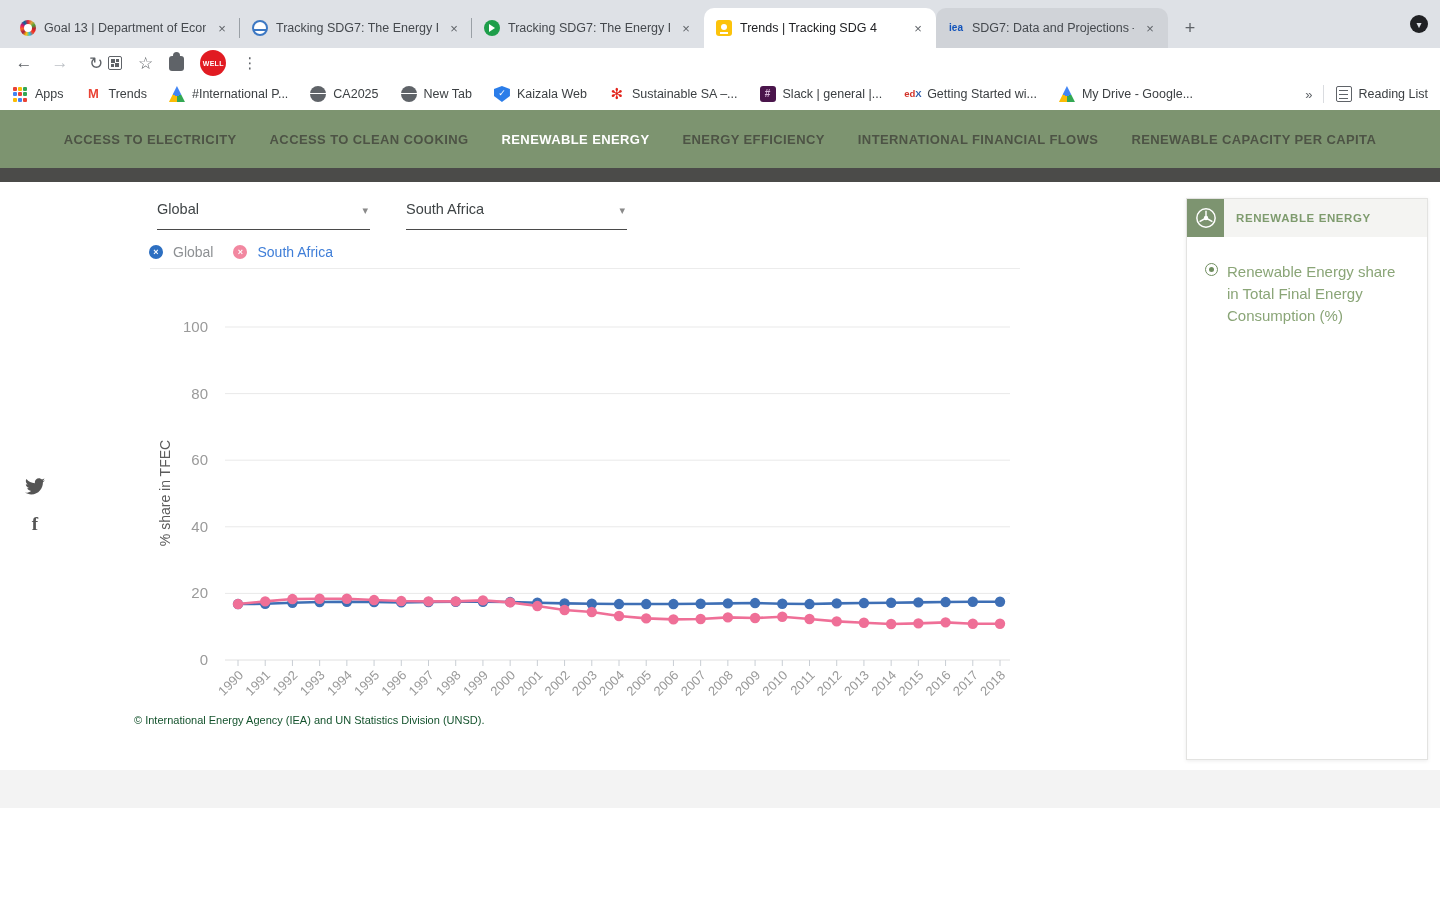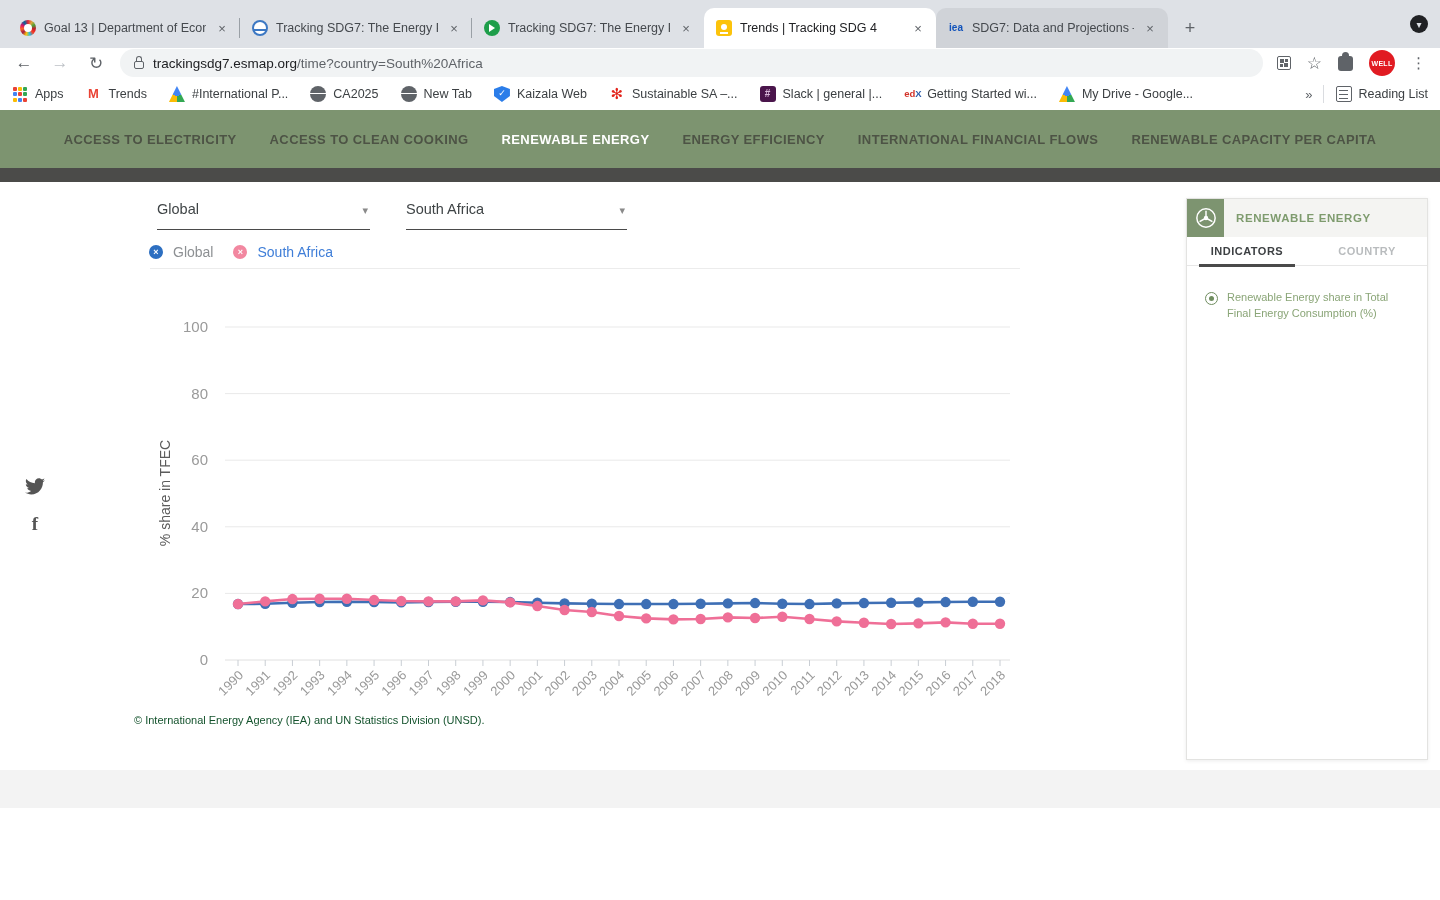--- a/index.html
+++ b/index.html
@@ -132,21 +132,21 @@
   .sb-badge { width:37px; height:38px; background:#7d9470; display:flex; align-items:center; justify-content:center; }
   .sb-title { margin-left:12px; font-size:11.5px; letter-spacing:.6px; color:#7e9b6e; font-weight:bold; }
   .sb-tabs { display:flex; height:29px; border-bottom:1px solid #e7e7e7; }
   .sb-tab { flex:1; text-align:center; font-size:11px; letter-spacing:.5px; padding-top:8px;
     color:#b9bcbe; font-weight:bold; cursor:pointer; position:relative; }
   .sb-tab.active { color:#3d4043; }
   .sb-tab.active::after { content:""; position:absolute; left:12px; right:12px; bottom:-2px; height:3px; background:#4a4a4a; }
   .sb-body { padding:24px 16px 0 18px; display:flex; gap:9px; cursor:pointer; }
   .radio { width:13px; height:13px; border:1.5px solid #6f8d5f; border-radius:50%; position:relative; flex:0 0 13px; margin-top:2px; }
   .radio::after { content:""; position:absolute; left:2.5px; top:2.5px; width:5px; height:5px; border-radius:50%; background:#6f8d5f; }
-  .sb-ind { font-size:11px; line-height:1.45; color:#8aa577; }
+  .sb-ind { font-size:15px; line-height:1.45; color:#8aa577; }
 
   
   .grayband { position:absolute; left:0; top:770px; width:1440px; height:38px; background:#f3f3f3; }
   .footer { position:absolute; left:0; top:808px; width:1440px; height:92px; background:#fff; }
   .foot-h { position:absolute; font-size:11px; letter-spacing:.6px; color:#b9bcbe; font-weight:bold; white-space:nowrap; }
   .fh-left { left:470px; top:28px; }
   .fh-r1 { left:1122px; top:28px; } .fh-r2 { left:1116px; top:45px; }
   .vline { position:absolute; width:1px; background:#e0e0e0; top:60px; height:32px; }
   .logos { position:absolute; left:0; top:80px; width:1440px; height:20px; }
   .lg { position:absolute; white-space:nowrap; font-weight:bold; }
@@ -193,24 +193,20 @@
         </div>
       </div>
     <div class="newtab-btn">+</div>
     <div class="tabsearch">▾</div>
   </div>
 
   <div class="toolbar">
     <div class="nav-ico">←</div>
     <div class="nav-ico disabled">→</div>
     <div class="nav-ico">↻</div>
-    <div class="omnibox">
-      <span class="lock"></span>
-      <span class="url"><span>trackingsdg7.esmap.org</span><span class="path">/time?country=South%20Africa</span></span>
-    </div>
     <div class="tb-right">
       <span class="ico-grid"></span>
       <span class="ico-star">☆</span>
       <span class="ico-puzzle"></span>
       <span class="avatar">WELL</span>
       <span class="ico-dots">⋮</span>
     </div>
   </div>
 
   <div class="bookmarks">
@@ -455,24 +451,20 @@
     <div class="sb-head">
       <div class="sb-badge">
         <svg width="22" height="22" viewBox="0 0 24 24" fill="none" stroke="#fff" stroke-width="1.6">
           <circle cx="12" cy="12" r="10"></circle>
           <path d="M12 12 L12 4 M12 12 L5 16 M12 12 L19 16"></path>
           <circle cx="12" cy="12" r="1.6" fill="#fff"></circle>
         </svg>
       </div>
       <div class="sb-title">RENEWABLE ENERGY</div>
     </div>
-    <div class="sb-tabs" id="sbtabs">
-        <div class="sb-tab active">INDICATORS</div>
-        <div class="sb-tab">COUNTRY</div>
-      </div>
     <div class="sb-body">
       <span class="radio"></span>
       <span class="sb-ind">Renewable Energy share in Total Final Energy Consumption (%)</span>
     </div>
   </div>
 
   <div class="grayband"></div>
 
 </div>
 

